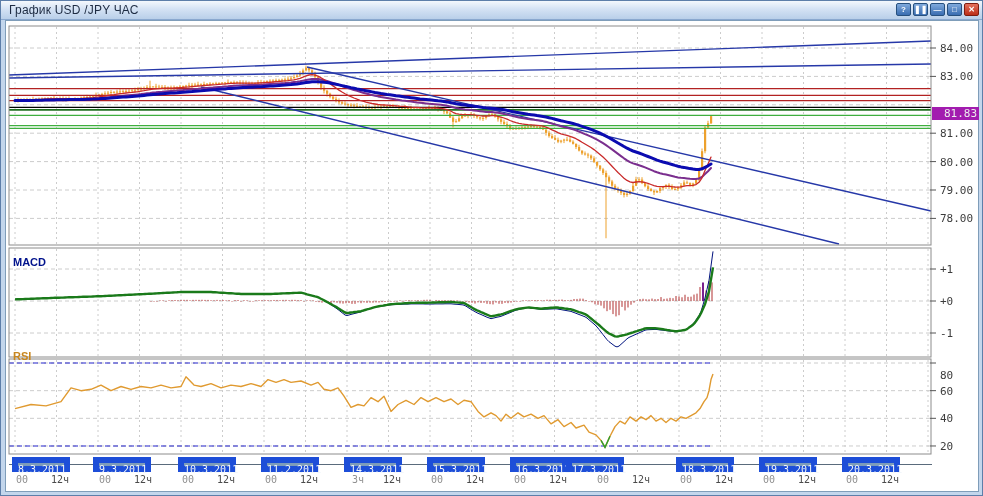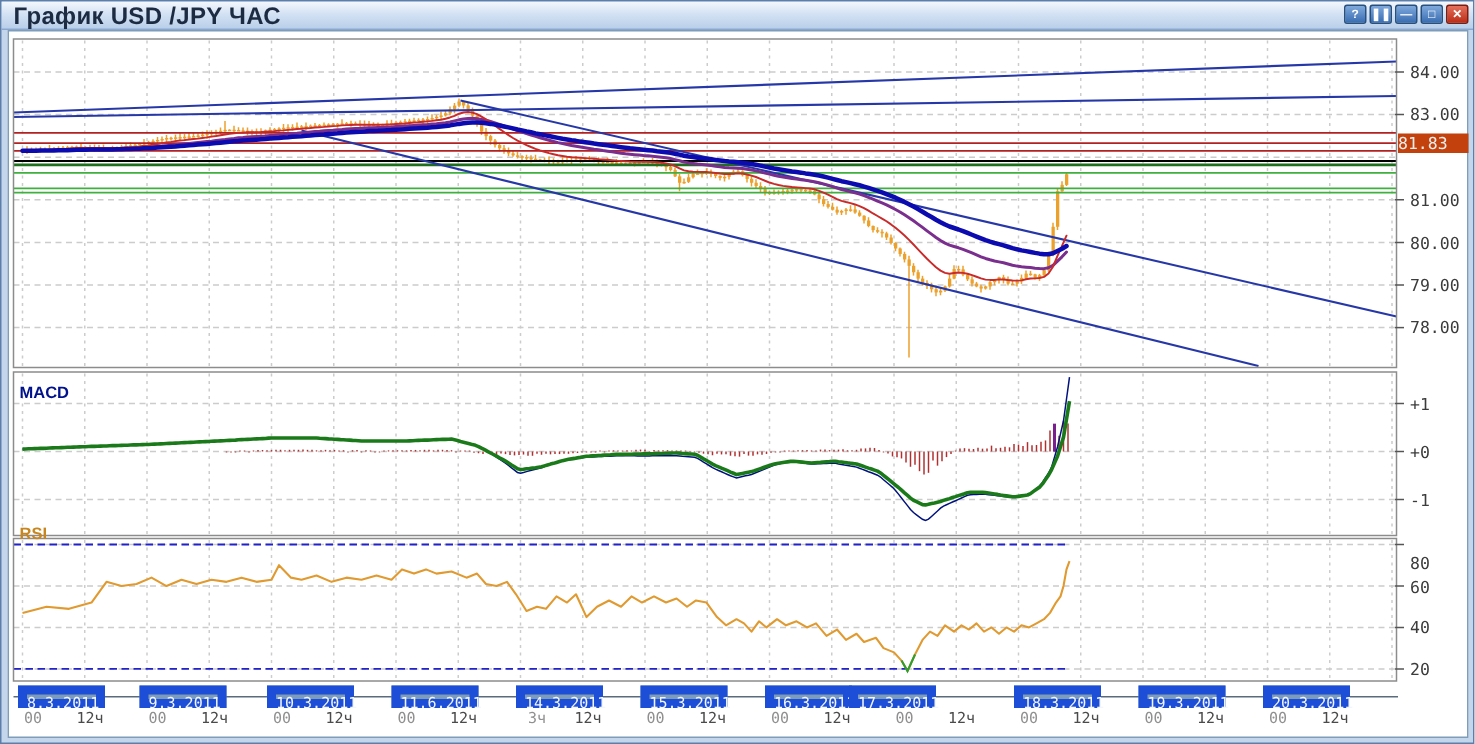--- a/index.html
+++ b/index.html
@@ -1,21 +1,21 @@
 <!DOCTYPE html>
 <html><head>
 <meta charset="utf-8">
 <style>
   html,body{margin:0;padding:0;background:#e4e4e4;}
   .window{position:relative;width:983px;height:496px;background:#c3d6ec;border:1px solid #5d7ea9;
           box-sizing:border-box;font-family:"Liberation Sans",sans-serif;overflow:hidden;}
   .titlebar{position:absolute;left:0;top:0;right:0;height:18px;
             background:linear-gradient(#f4f8fd,#d4e2f4 45%,#b9cfe9);
             border-bottom:1px solid #8aa8cf;}
-  .title{position:absolute;left:8px;top:2px;font-size:16px;font-weight:bold;color:#1d2b42;letter-spacing:.2px;}
+  .title{position:absolute;left:8px;top:2px;font-size:12px;font-weight:normal;color:#1d2b42;letter-spacing:.2px;}
   .winbtns{position:absolute;right:3px;top:2px;display:flex;gap:2px;}
   .wbtn{width:15px;height:13px;border:1px solid #27507e;border-radius:2px;
         background:linear-gradient(#7fa9dc,#3a6db1);color:#fff;font-size:8px;font-weight:bold;
         text-align:center;line-height:11px;box-sizing:border-box;cursor:default;}
   .wbtn.close{background:linear-gradient(#e4705c,#bb2d18);border-color:#7e1c10;}
   .chart-area{position:absolute;left:4px;top:19px;width:974px;height:472px;background:#fff;
               border:1px solid #7f9db9;box-sizing:border-box;}
   #plot{position:absolute;left:0;top:0;}
   .pane-hit{position:absolute;background:transparent;}
   .ema-labels{position:absolute;left:7px;top:7px;font-size:11px;font-weight:bold;white-space:nowrap;}
@@ -24,23 +24,23 @@
   .pane-label{position:absolute;font-size:11px;font-weight:bold;}
   .macd-label{left:7px;top:235px;color:#00128c;}
   .rsi-label{left:7px;top:329px;color:#c8861e;}
   .ptick{position:absolute;left:934px;font:11px "DejaVu Sans Mono",monospace;color:#3c3c3c;}
   .axisline{position:absolute;left:3px;top:443px;width:923px;height:0;border-top:1px solid #5a6b7c;}
   .badge{position:absolute;top:436px;width:58px;height:15px;background:#7d9cba;border:6px solid #1d4ed8;
          box-sizing:border-box;color:#f2f6fa;font:10px "DejaVu Sans Mono",monospace;
          text-align:center;line-height:13px;}
   .tlabel{position:absolute;top:453px;font:10px "DejaVu Sans Mono",monospace;color:#909090;}
   .tlabel.b{color:#4a4a4a;}
-  .cur{position:absolute;left:926px;top:68px;width:47px;height:13px;background:#c2410c;
+  .cur{position:absolute;left:926px;top:86px;width:47px;height:13px;background:#a21caf;
        color:#ededed;font:11px "DejaVu Sans Mono",monospace;line-height:13px;
-       padding-left:0;box-sizing:border-box;}
+       padding-left:12px;box-sizing:border-box;}
 </style>
 </head>
 <body>
 
 <div class="window">
   <div class="titlebar">
     <div class="title">График USD /JPY  ЧАС</div>
     <div class="winbtns">
         <div class="wbtn">?</div>
         <div class="wbtn">❚❚</div>
@@ -856,21 +856,21 @@
         <div class="ptick" style="top:418.98px">20</div>
         <div class="badge" style="left:6px">8.3.2011</div>
         <div class="tlabel" style="left:10px">00</div>
         <div class="tlabel b" style="left:45px">12ч</div>
         <div class="badge" style="left:87px">9.3.2011</div>
         <div class="tlabel" style="left:93px">00</div>
         <div class="tlabel b" style="left:128px">12ч</div>
         <div class="badge" style="left:172px">10.3.2011</div>
         <div class="tlabel" style="left:176px">00</div>
         <div class="tlabel b" style="left:211px">12ч</div>
-        <div class="badge" style="left:255px">11.6.2011</div>
+        <div class="badge" style="left:255px">11.2.2011</div>
         <div class="tlabel" style="left:259px">00</div>
         <div class="tlabel b" style="left:294px">12ч</div>
         <div class="badge" style="left:338px">14.3.2011</div>
         <div class="tlabel" style="left:346px">3ч</div>
         <div class="tlabel b" style="left:377px">12ч</div>
         <div class="badge" style="left:421px">15.3.2011</div>
         <div class="tlabel" style="left:425px">00</div>
         <div class="tlabel b" style="left:460px">12ч</div>
         <div class="badge" style="left:504px">16.3.2011</div>
         <div class="tlabel" style="left:508px">00</div>

